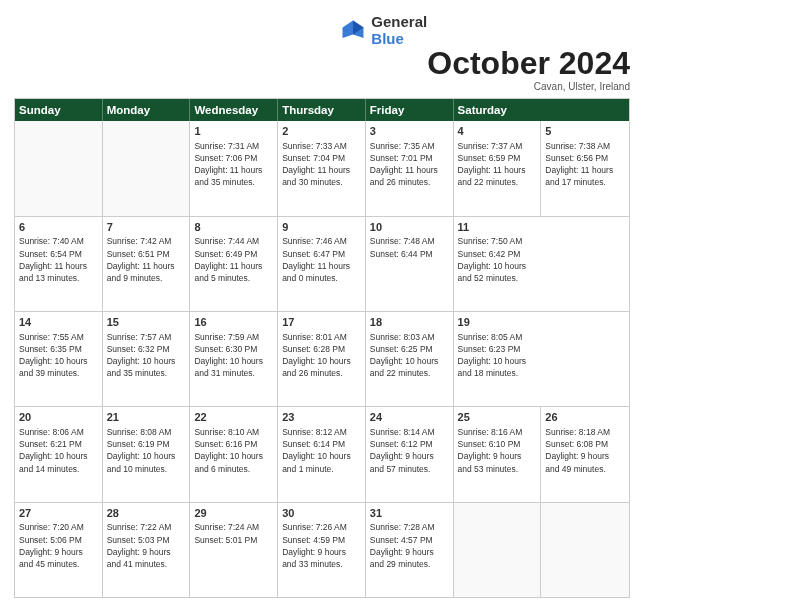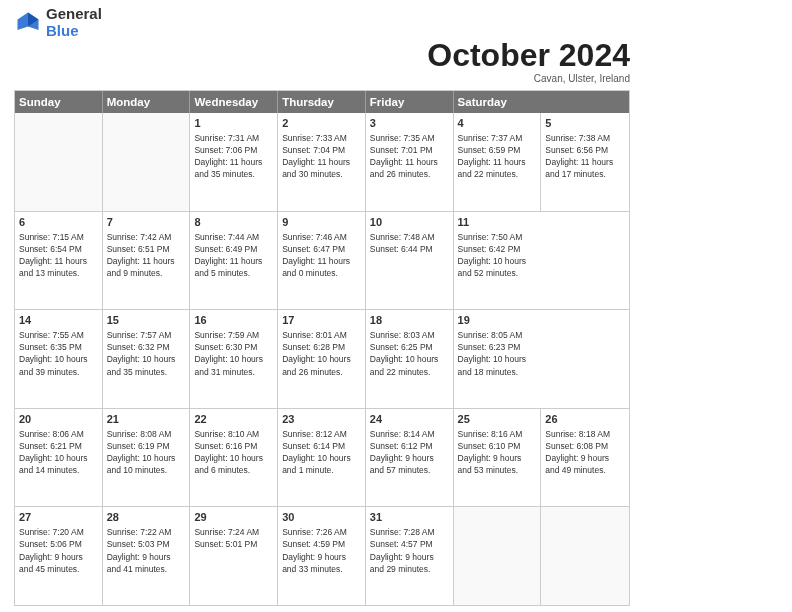--- a/index.html
+++ b/index.html
@@ -6,23 +6,24 @@
     body {
       font-family: Arial, sans-serif;
       background: #fff;
       width: 792px;
       height: 612px;
       overflow: hidden;
     }
     .page {
       width: 644px;
       height: 612px;
-      padding: 6px 14px;
+      padding: 14px 14px;
       display: flex;
       flex-direction: column;
+      align-items: flex-end;
     }
     .header {
       display: flex;
       justify-content: space-between;
       align-items: flex-start;
       margin-bottom: 6px;
     }
     .logo {
       display: flex;
       align-items: center;
@@ -55,21 +56,21 @@
     }
     .calendar {
       flex: 1;
       display: flex;
       flex-direction: column;
       border: 1px solid #ccc;
     }
     .cal-header {
       display: grid;
       grid-template-columns: repeat(7, 1fr);
-      background: #737373;
+      background: #14532d;
     }
     .cal-header-cell {
       color: #fff;
       font-size: 11.5px;
       font-weight: bold;
       padding: 5px 4px;
       text-align: left;
       border-right: 1px solid rgba(255,255,255,0.3);
     }
     .cal-header-cell:last-child { border-right: none; }
@@ -169,21 +170,21 @@
           <div class="cal-cell">
         <span class="day-num">5</span>
         <span class="info">Sunrise: 7:38 AM</span><br>
         <span class="info">Sunset: 6:56 PM</span><br>
         <span class="info">Daylight: 11 hours and 17 minutes.</span>
       </div>
         </div>
         <div class="cal-row">
           <div class="cal-cell">
         <span class="day-num">6</span>
-        <span class="info">Sunrise: 7:15 AM</span><br>
+        <span class="info">Sunrise: 7:40 AM</span><br>
         <span class="info">Sunset: 6:54 PM</span><br>
         <span class="info">Daylight: 11 hours and 13 minutes.</span>
       </div>
           <div class="cal-cell">
         <span class="day-num">7</span>
         <span class="info">Sunrise: 7:42 AM</span><br>
         <span class="info">Sunset: 6:51 PM</span><br>
         <span class="info">Daylight: 11 hours and 9 minutes.</span>
       </div>
           <div class="cal-cell">

